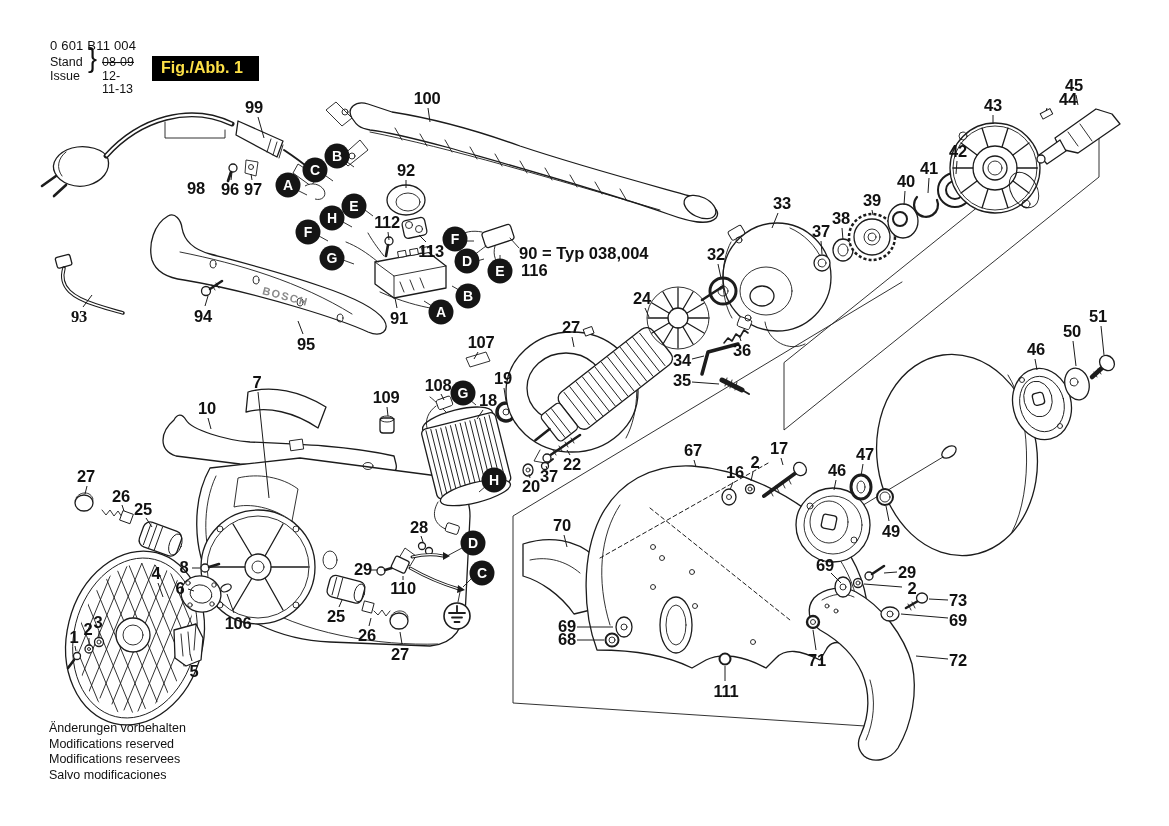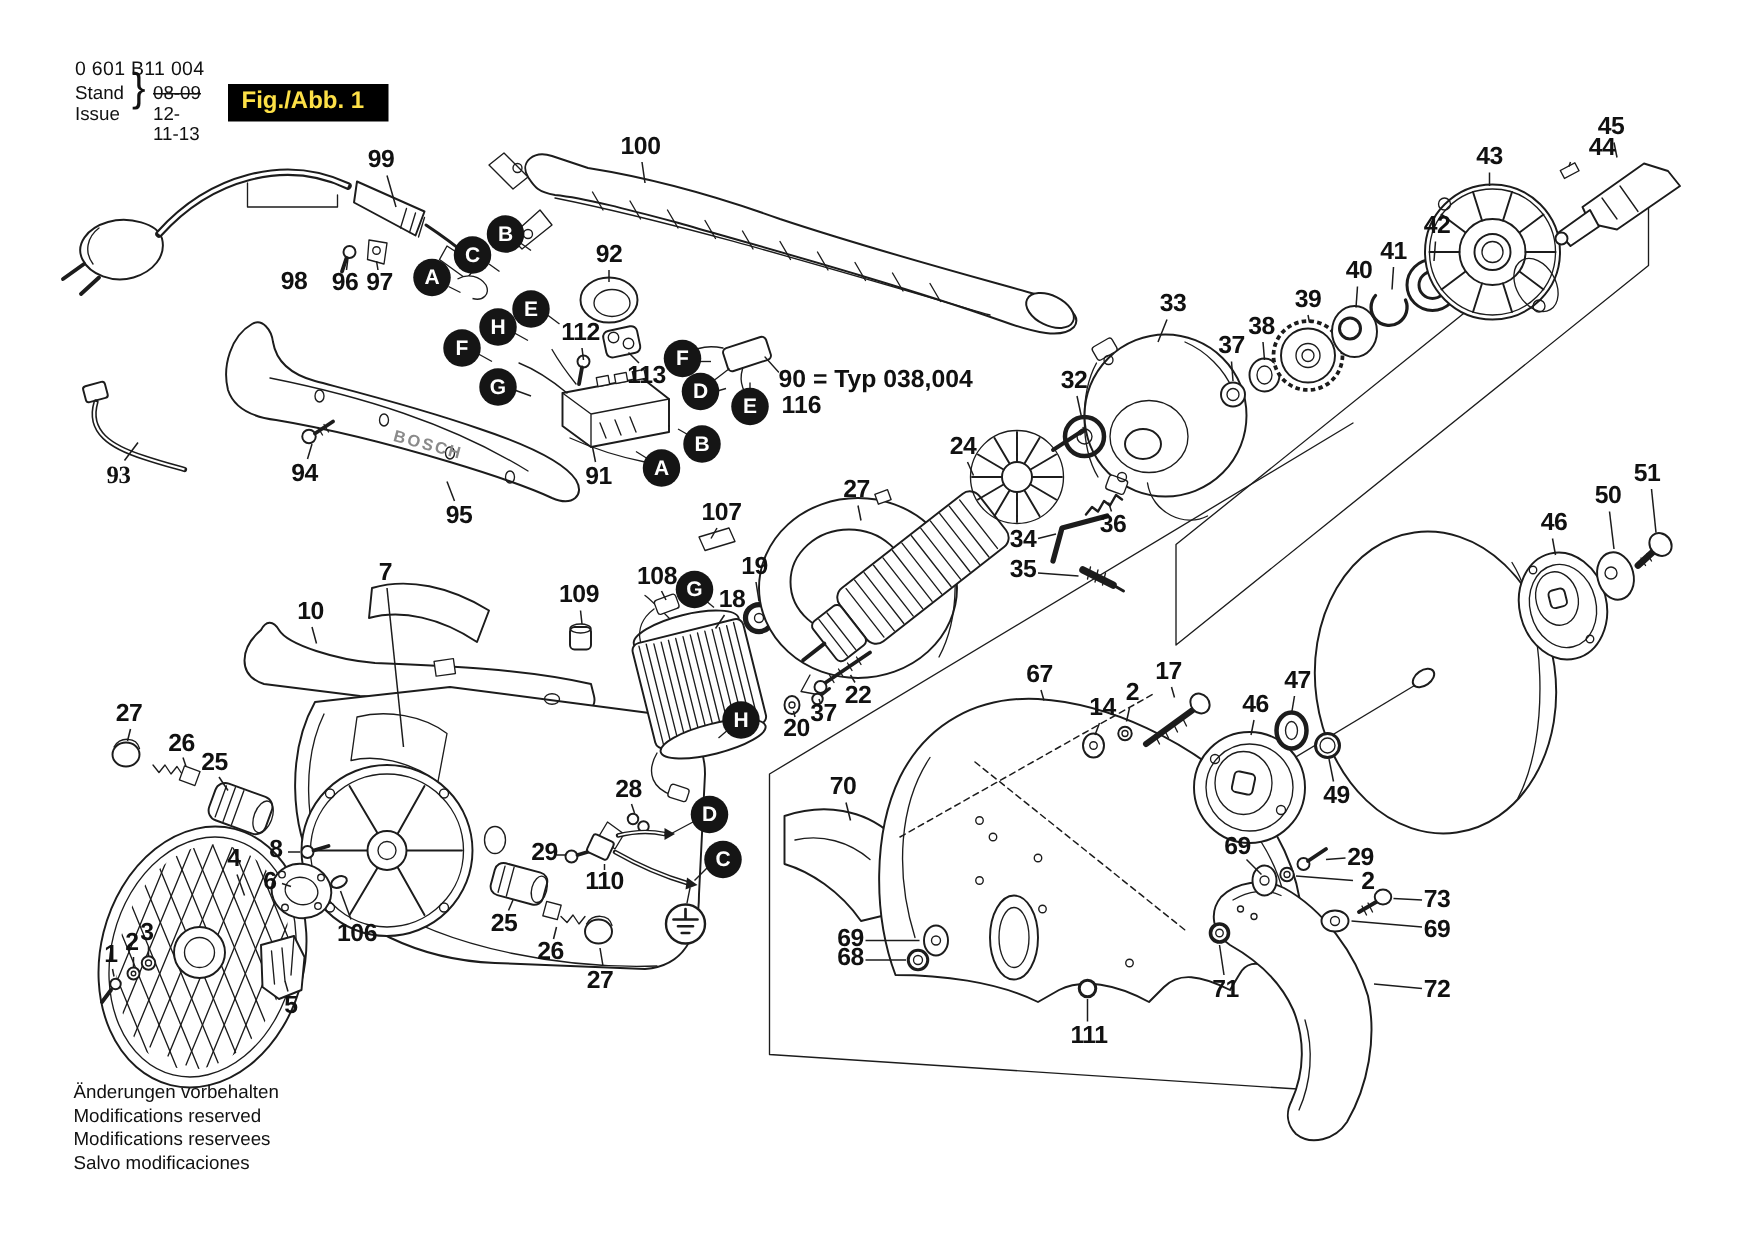--- a/index.html
+++ b/index.html
@@ -627,21 +627,21 @@
     <div class="plabel" style="left: 419px; top: 527px;">28</div>
     <div class="plabel" style="left: 363px; top: 569px;">29</div>
     <div class="plabel" style="left: 403px; top: 588px;">110</div>
     <div class="plabel" style="left: 336px; top: 616px;">25</div>
     <div class="plabel" style="left: 367px; top: 635px;">26</div>
     <div class="plabel" style="left: 400px; top: 654px;">27</div>
     <div class="plabel" style="left: 531px; top: 486px;">20</div>
     <div class="plabel" style="left: 549px; top: 476px;">37</div>
     <div class="plabel" style="left: 572px; top: 464px;">22</div>
     <div class="plabel" style="left: 693px; top: 450px;">67</div>
-    <div class="plabel" style="left: 735px; top: 472px;">14</div>
+    <div class="plabel" style="left: 735px; top: 472px;">16</div>
     <div class="plabel" style="left: 755px; top: 462px;">2</div>
     <div class="plabel" style="left: 779px; top: 448px;">17</div>
     <div class="plabel" style="left: 562px; top: 525px;">70</div>
     <div class="plabel" style="left: 567px; top: 626px;">69</div>
     <div class="plabel" style="left: 567px; top: 639px;">68</div>
     <div class="plabel" style="left: 726px; top: 691px;">111</div>
     <div class="plabel" style="left: 817px; top: 660px;">71</div>
     <div class="plabel" style="left: 958px; top: 660px;">72</div>
     <div class="plabel" style="left: 958px; top: 600px;">73</div>
     <div class="plabel" style="left: 958px; top: 620px;">69</div>

